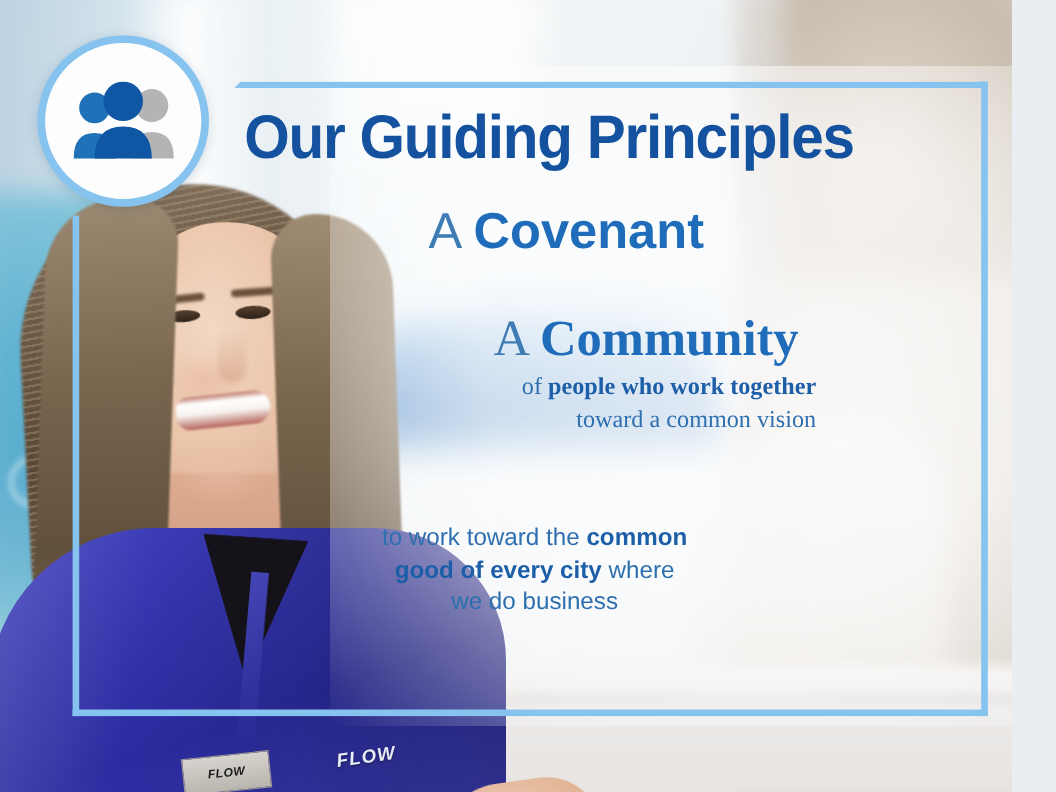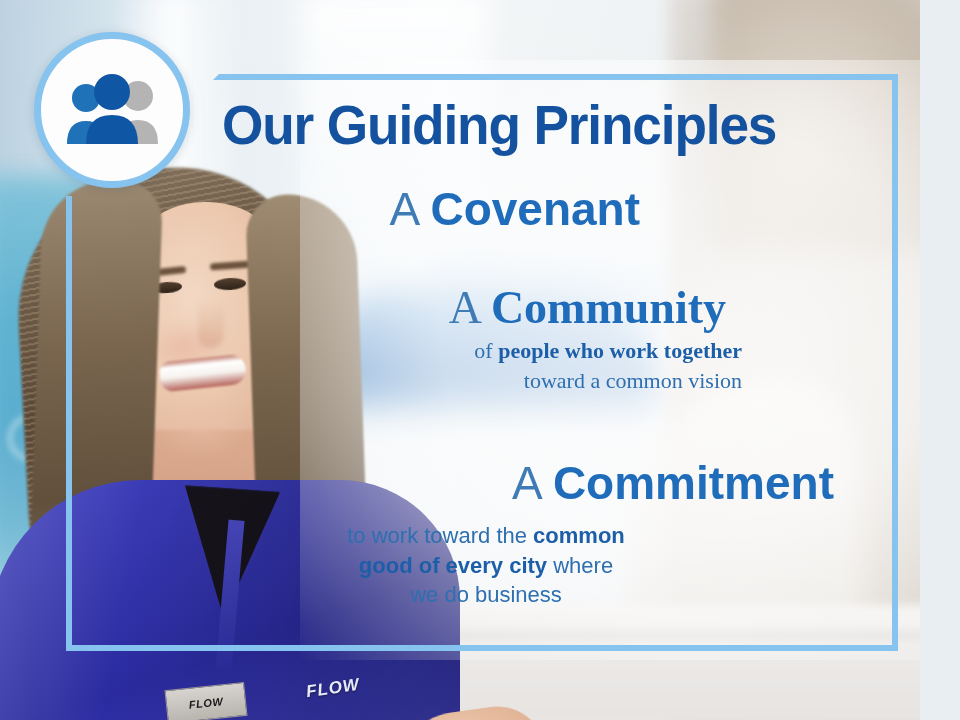--- a/index.html
+++ b/index.html
@@ -380,24 +380,20 @@
       <span class="art">A</span>
       <span class="word">Community</span>
     </div>
     <div class="sub-wrap">
       <div class="sub-line"><span>of </span><b>people who work together</b></div>
       <div class="sub-line">toward a common vision</div>
     </div>
   </div>
 
   <div class="block" id="b-commitment">
-    <div class="head-line hd-pad-3">
-      <span class="art">A</span>
-      <span class="word">Commitment</span>
-    </div>
     <div class="sub-wrap">
       <div class="sub-line"><span>to work toward the </span><b>common</b></div>
       <div class="sub-line"><b>good of every city</b><span> where</span></div>
       <div class="sub-line">we do business</div>
     </div>
   </div>
 
 </div>
 
 </body></html>

